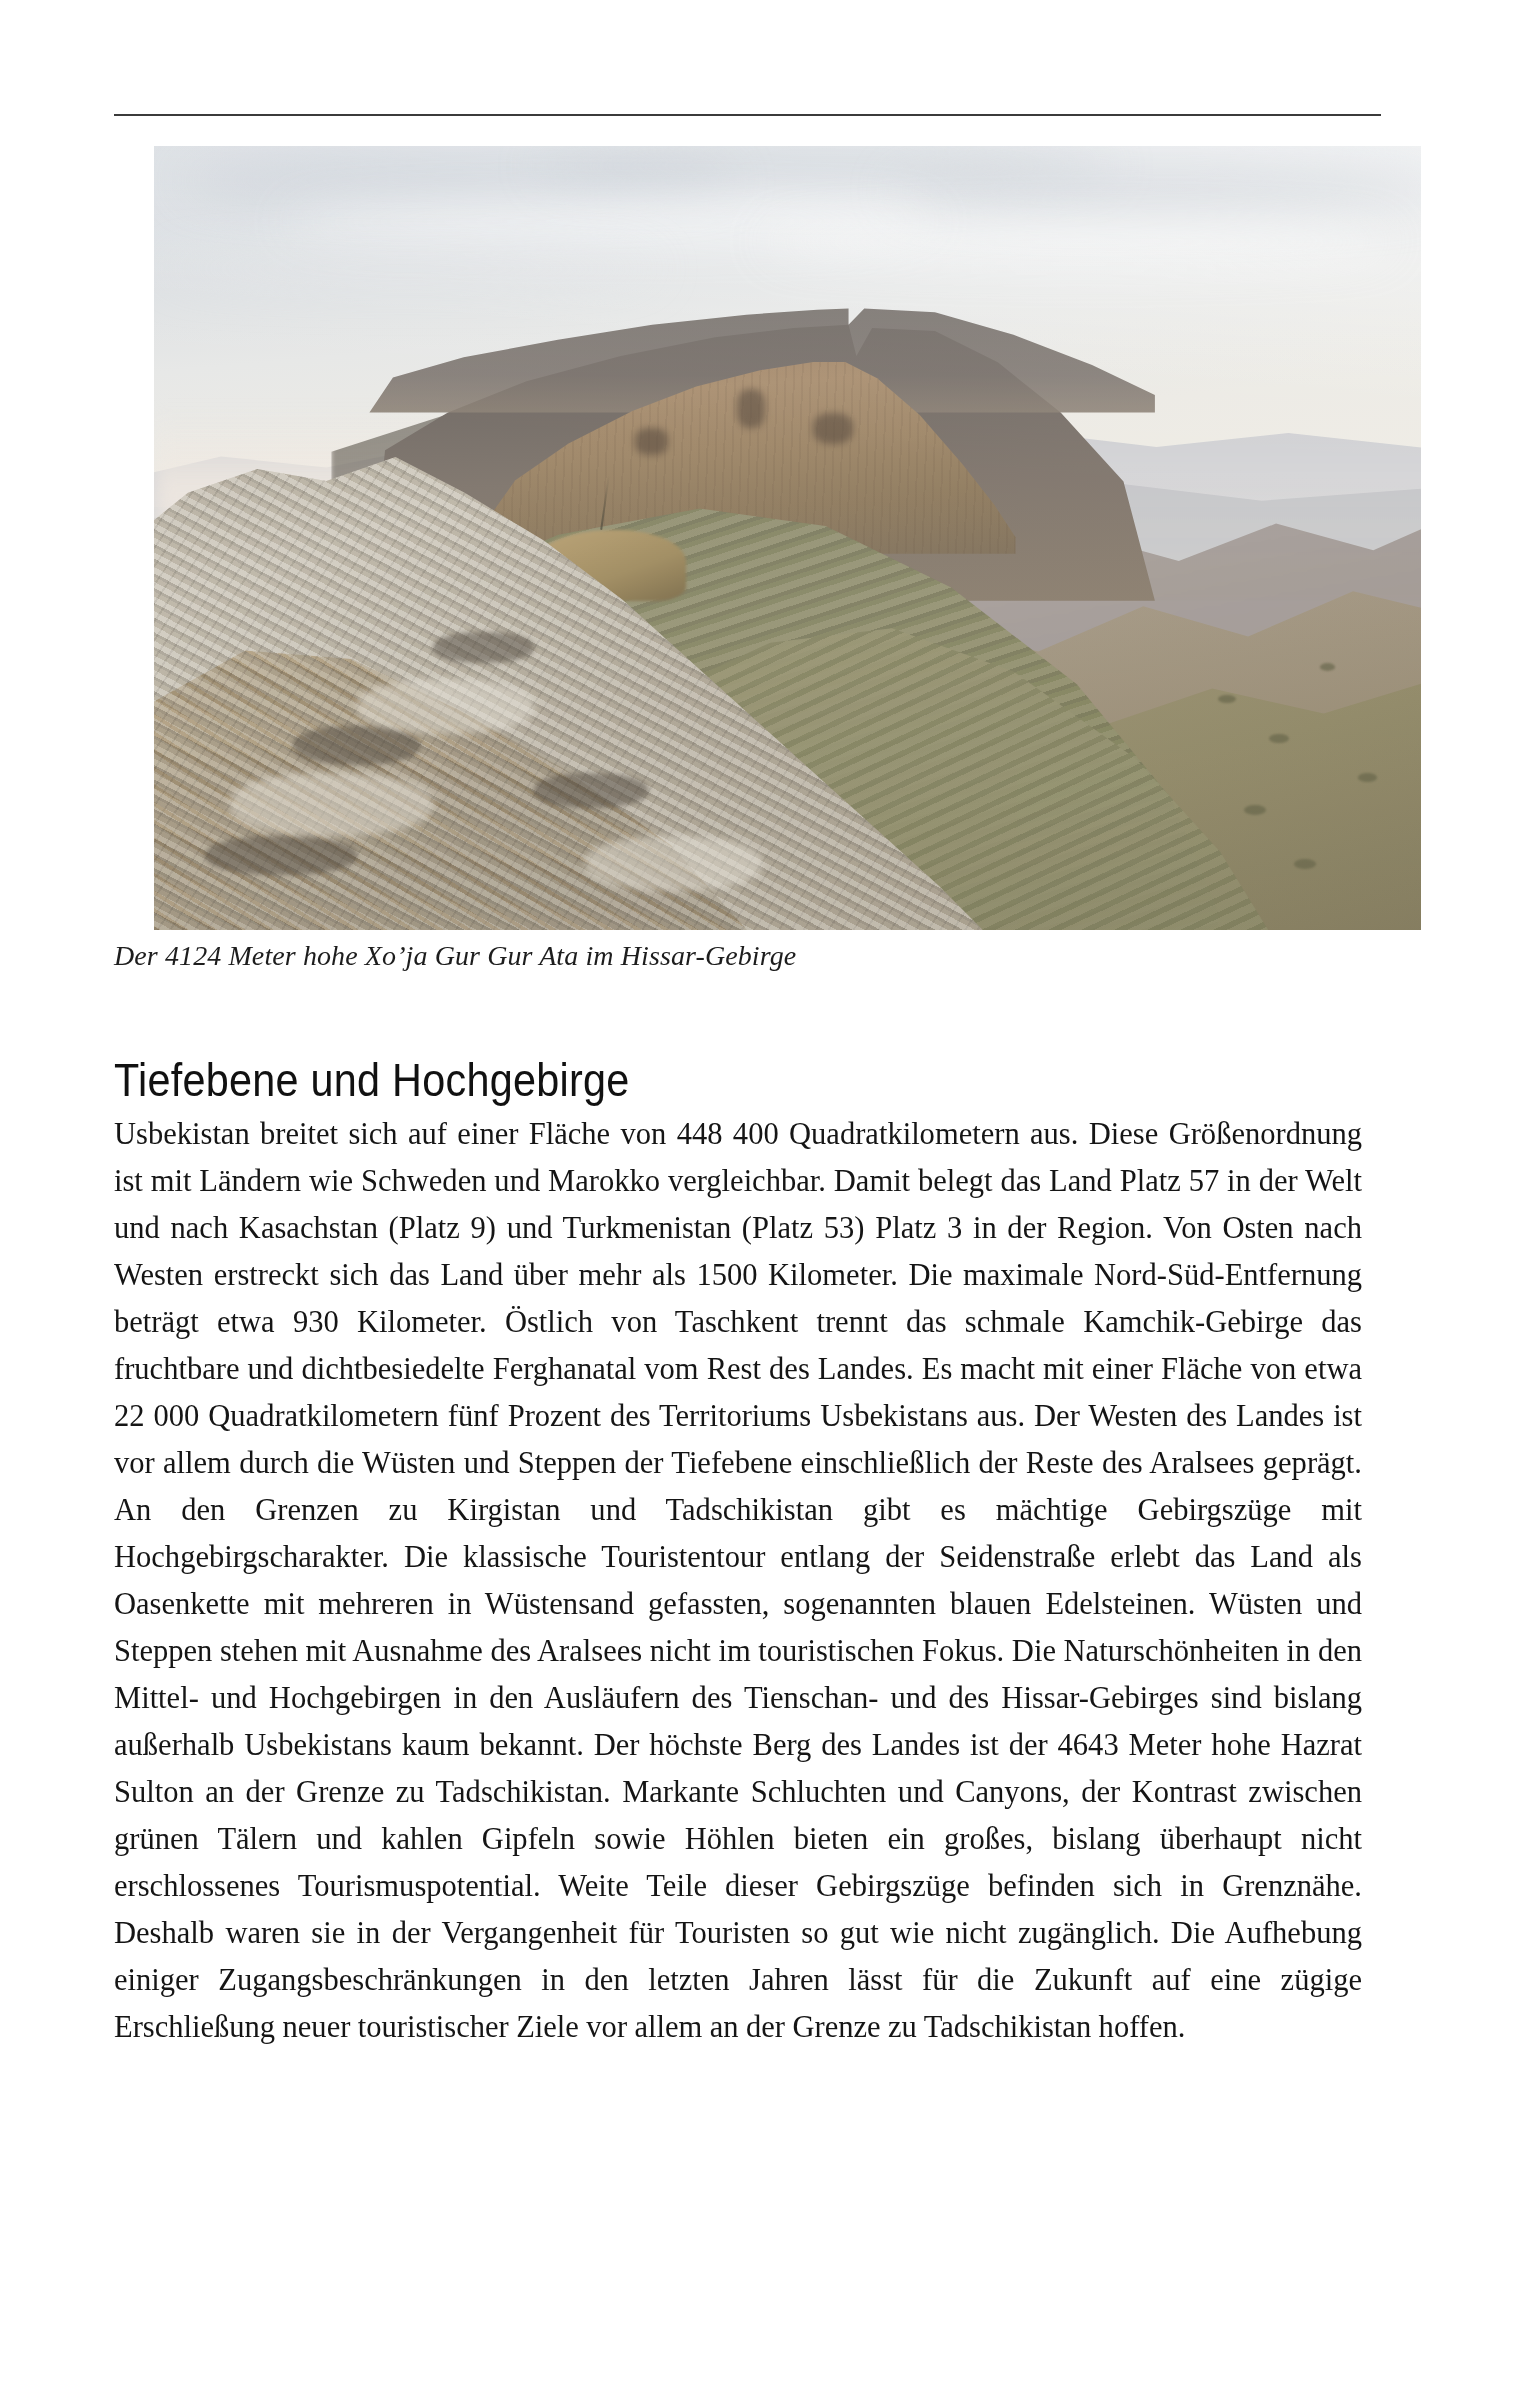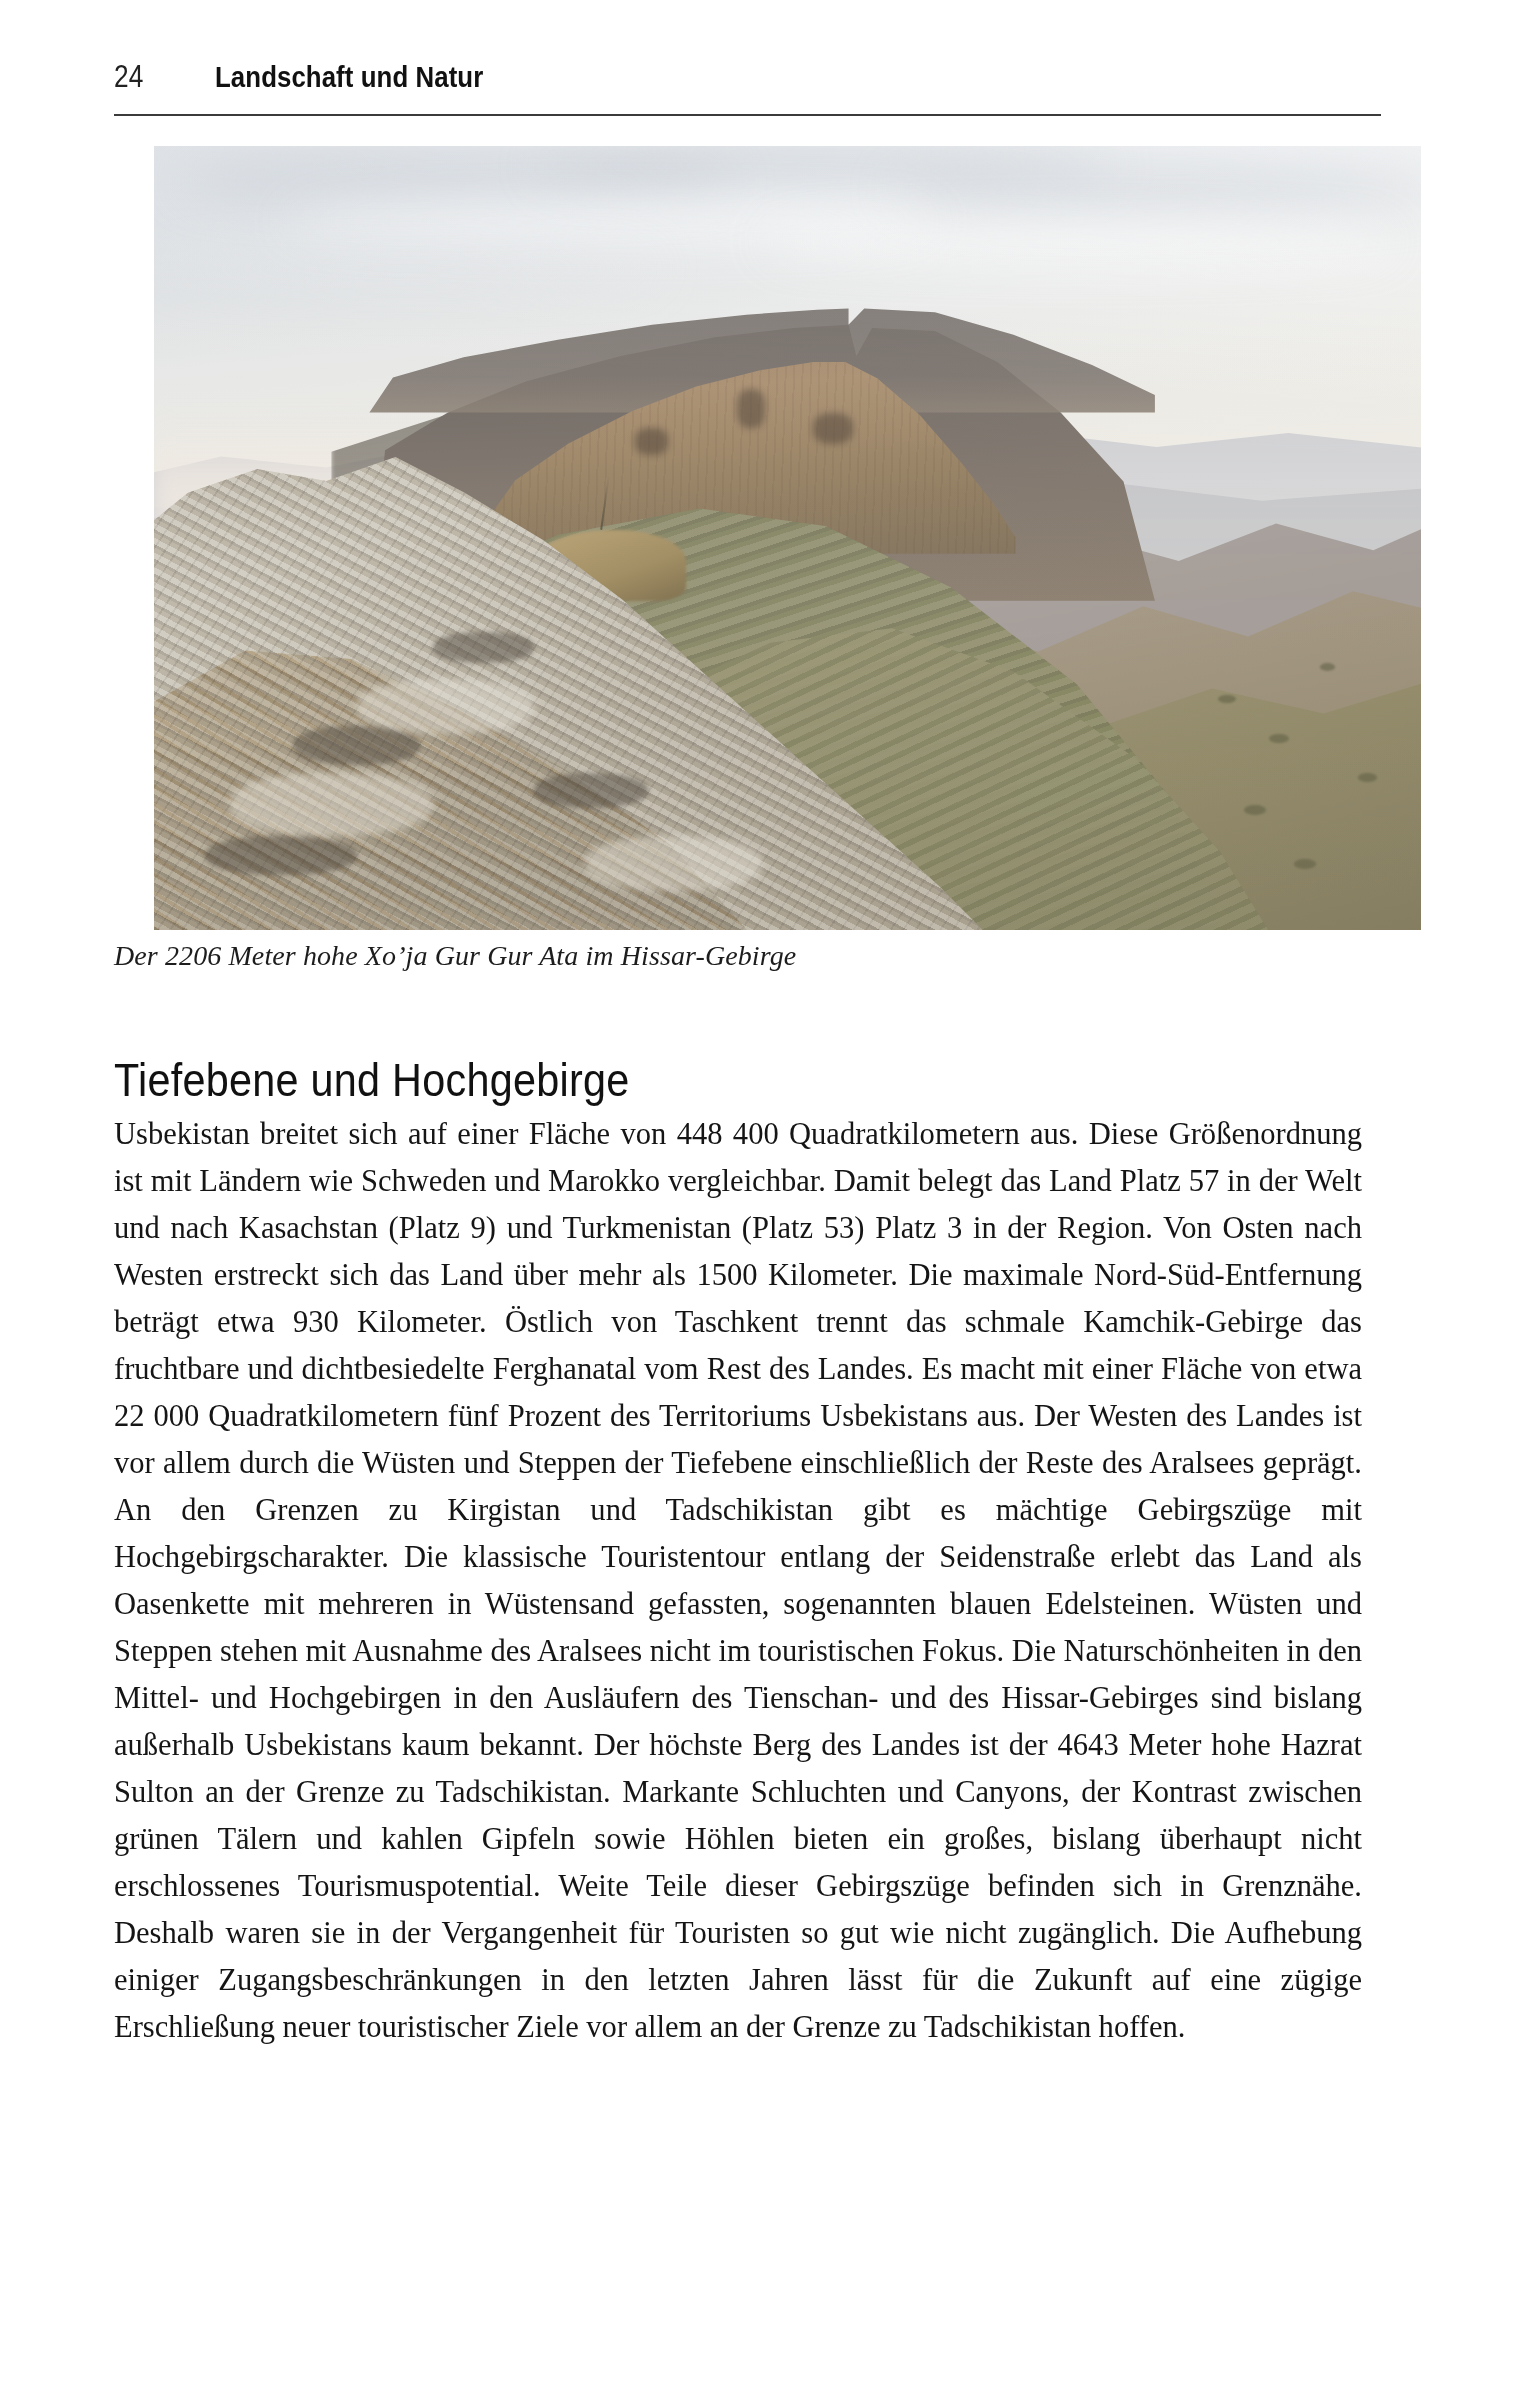--- a/index.html
+++ b/index.html
@@ -348,24 +348,20 @@
     transform-origin: left top;
     word-spacing: -0.2px;
   }
   .body-text p { margin: 0; }
 </style>
 </head>
 <body>
 
 <div class="page">
 
-  <div class="header">
-    <span class="folio">24</span>
-    <span class="running-title">Landschaft und Natur</span>
-  </div>
   <div class="header-rule"></div>
 
   <figure class="figure">
     <div class="photo">
       <div class="sky">
         <div class="cloud c1"></div>
         <div class="cloud c2"></div>
         <div class="cloud c3"></div>
         <div class="cloud c4"></div>
         <div class="cloud c5"></div>
@@ -409,21 +405,21 @@
       <div class="fg-dark" style="left:30%; top:80%; width:9%; height:4.5%;"></div>
       <div class="fg-dark" style="left:4%; top:88%; width:12%; height:5%;"></div>
       <div class="fg-light" style="left:16%; top:68%; width:14%; height:7%;"></div>
       <div class="fg-light" style="left:6%; top:80%; width:16%; height:8%;"></div>
       <div class="fg-light" style="left:34%; top:88%; width:14%; height:7%;"></div>
 
       <div class="photo-haze"></div>
     </div>
   </figure>
 
-  <div class="caption">Der 2206 Meter hohe Xo’ja Gur Gur Ata im Hissar-Gebirge</div>
+  <div class="caption">Der 4124 Meter hohe Xo’ja Gur Gur Ata im Hissar-Gebirge</div>
 
   <h2 class="section-heading">Tiefebene und Hochgebirge</h2>
 
   <div class="body-text">
     <p>Usbekistan breitet sich auf einer Fläche von 448 400 Quadratkilometern aus. Diese Größenordnung ist mit Ländern wie Schweden und Marokko vergleichbar. Damit belegt das Land Platz 57 in der Welt und nach Kasachstan (Platz 9) und Turkmenistan (Platz 53) Platz 3 in der Region. Von Osten nach Westen erstreckt sich das Land über mehr als 1500 Kilometer. Die maximale Nord-Süd-Entfernung beträgt etwa 930 Kilometer. Östlich von Taschkent trennt das schmale Kamchik-Gebirge das fruchtbare und dichtbesiedelte Ferghanatal vom Rest des Landes. Es macht mit einer Fläche von etwa 22 000 Quadratkilometern fünf Prozent des Territoriums Usbekistans aus. Der Westen des Landes ist vor allem durch die Wüsten und Steppen der Tiefebene einschließlich der Reste des Aralsees geprägt. An den Grenzen zu Kirgistan und Tadschikistan gibt es mächtige Gebirgszüge mit Hochgebirgscharakter. Die klassische Touristentour entlang der Seidenstraße erlebt das Land als Oasenkette mit mehreren in Wüstensand gefassten, sogenannten blauen Edelsteinen. Wüsten und Steppen stehen mit Ausnahme des Aralsees nicht im touristischen Fokus. Die Naturschönheiten in den Mittel- und Hochgebirgen in den Ausläufern des Tienschan- und des Hissar-Gebirges sind bislang außerhalb Usbekistans kaum bekannt. Der höchste Berg des Landes ist der 4643 Meter hohe Hazrat Sulton an der Grenze zu Tadschikistan. Markante Schluchten und Canyons, der Kontrast zwischen grünen Tälern und kahlen Gipfeln sowie Höhlen bieten ein großes, bislang überhaupt nicht erschlossenes Tourismuspotential. Weite Teile dieser Gebirgszüge befinden sich in Grenznähe. Deshalb waren sie in der Vergangenheit für Touristen so gut wie nicht zugänglich. Die Aufhebung einiger Zugangsbeschränkungen in den letzten Jahren lässt für die Zukunft auf eine zügige Erschließung neuer touristischer Ziele vor allem an der Grenze zu Tadschikistan hoffen.</p>
   </div>
 
 </div>
 
 

